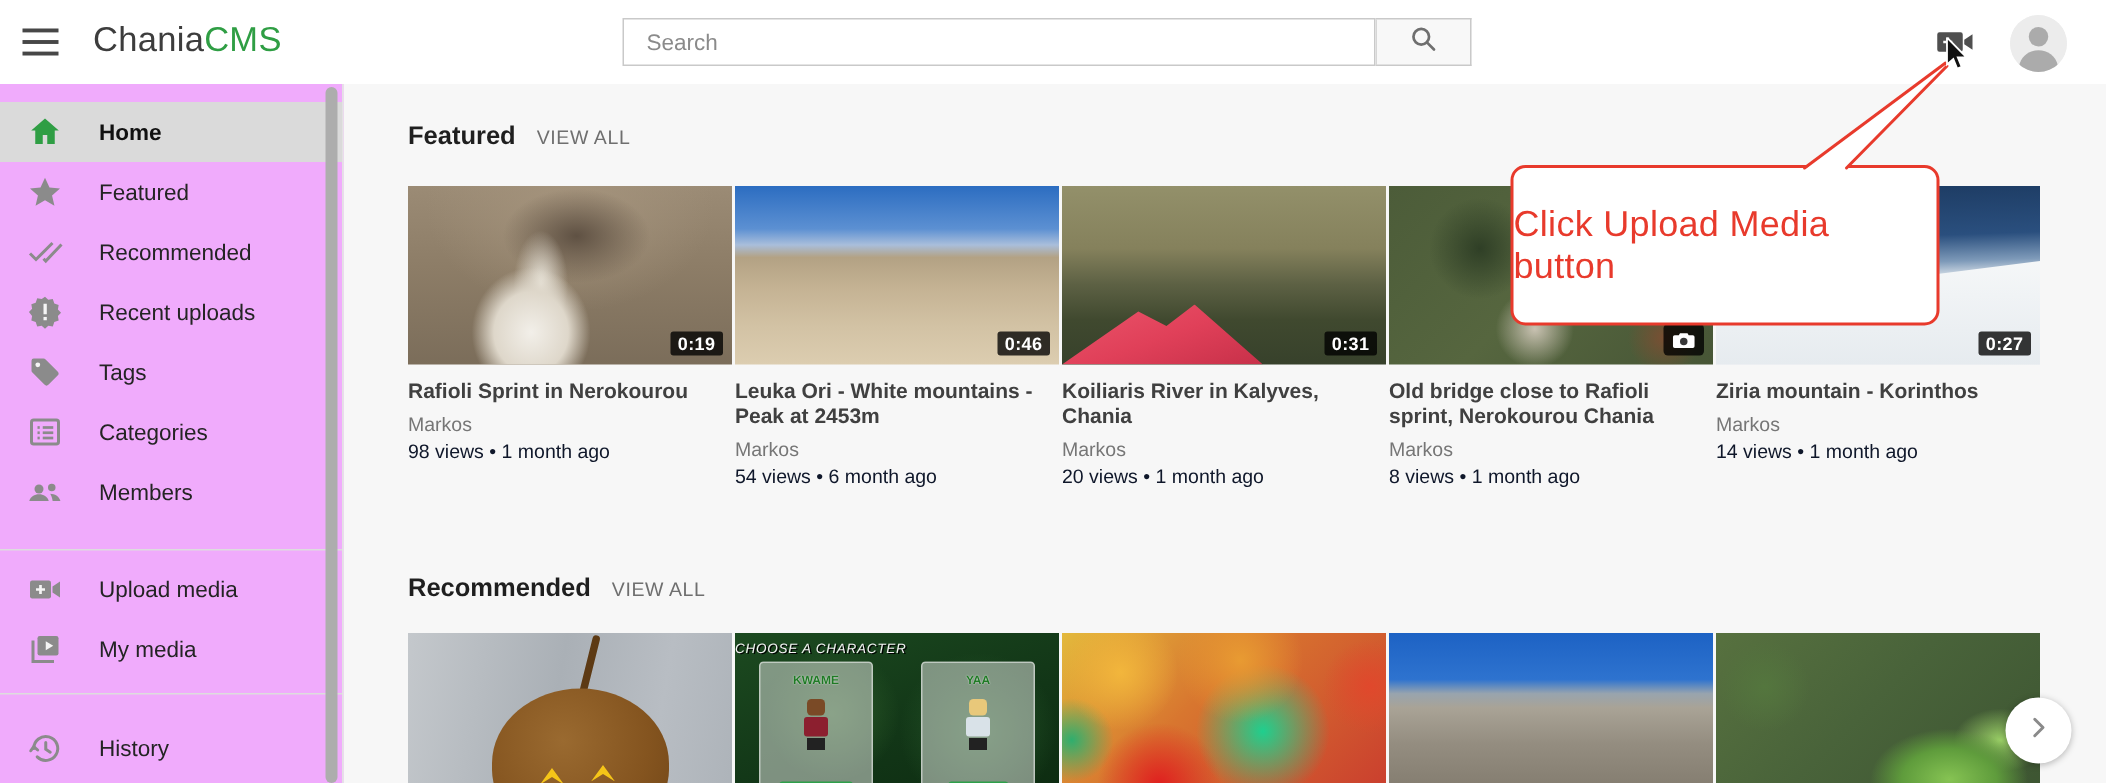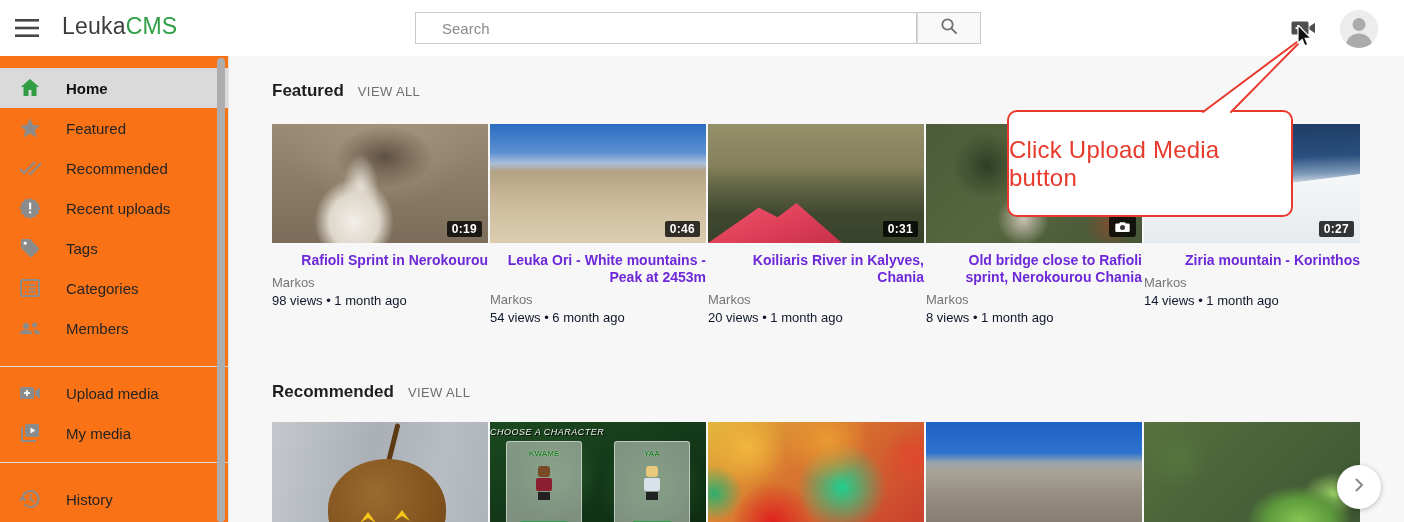--- a/index.html
+++ b/index.html
@@ -13,47 +13,47 @@
   }
   #page { position:absolute; inset:0; width:1404px; height:522px; }
 
   
   .header { position:absolute; top:0; left:0; width:1404px; height:56px; background:#fff; z-index:10; }
   .hamburger { position:absolute; left:14px; top:16px; width:26px; height:24px; cursor:pointer; }
   .logo { position:absolute; left:62px; top:13px; font-size:23px; font-weight:500; letter-spacing:.2px; cursor:pointer; }
   .logo .p1 { color:#3d3d3d; }
   .logo .p2 { color:#2f9e44; }
   .searchwrap { position:absolute; left:415px; top:12px; display:flex; }
-  .searchinput { width:502px; height:32px; border:1px solid #c9c9c9; background:#fff; padding:0 26px; font-size:15px; color:#333; font-family:"Liberation Sans",sans-serif; outline:none; }
+  .searchinput { width:502px; height:32px; border:1px solid #c9c9c9; background:#fff; padding:0 15px; font-size:15px; color:#333; font-family:"Liberation Sans",sans-serif; outline:none; }
   .searchinput::placeholder { color:#8a8a8a; }
   .searchbtn { width:64px; height:32px; border:1px solid #c9c9c9; border-left:1px solid #d6d6d6; background:#f8f8f8; display:flex; align-items:center; justify-content:center; cursor:pointer; }
   .uploadbtn { position:absolute; left:1291px; top:16px; width:26px; height:24px; cursor:pointer; }
   .avatar { position:absolute; left:1340px; top:10px; width:38px; height:38px; border-radius:50%; background:#eee; overflow:hidden; cursor:pointer; }
 
   
-  .sidebar { position:absolute; top:56px; left:0; width:229px; height:466px; background:#f97316; border-right:1px solid #e3e3e3; z-index:5; }
+  .sidebar { position:absolute; top:56px; left:0; width:229px; height:466px; background:#f0abfc; border-right:1px solid #e3e3e3; z-index:5; }
   .side-item { height:40px; display:flex; align-items:center; padding-left:18px; cursor:pointer; }
   .side-item .ic { width:24px; height:24px; display:flex; align-items:center; justify-content:center; margin-right:24px; flex:0 0 24px; }
   .side-item .lbl { font-size:15px; color:#242424; font-weight:500; }
   .side-item.active { background:#dadada; }
   .side-item.active .lbl { font-weight:700; color:#111; }
   .group1 { padding-top:12px; }
   .divider { height:1px; background:#ddd; }
   .div1 { margin-top:18px; margin-bottom:6px; }
   .div2 { margin-top:9px; margin-bottom:16px; }
   .scroll-thumb { position:absolute; right:3px; top:2px; bottom:0; width:8px; border-radius:4px; background:#adadad; cursor:grab; }
 
   
   .sec-head { position:absolute; display:flex; align-items:baseline; gap:14px; }
   .sec-title { font-size:17px; font-weight:700; color:#1f1f1f; }
   .view-all { font-size:13px; font-weight:500; color:#6f6f6f; letter-spacing:.4px; cursor:pointer; }
   .cards-row { position:absolute; display:flex; gap:2px; }
   .card { width:216px; }
   .thumb { position:relative; width:216px; height:119px; overflow:hidden; cursor:pointer; }
-  .v-title { margin-top:9px; font-size:14px; font-weight:700; color:#6d28d9; line-height:17px; cursor:pointer;text-align:right; }
+  .v-title { margin-top:9px; font-size:14px; font-weight:700; color:#404040; line-height:17px; cursor:pointer; }
   .v-author { margin-top:6px; font-size:13px; color:#767676; cursor:pointer; }
   .v-meta { margin-top:3px; font-size:13px; color:#0f172a; }
   .dur { position:absolute; right:6px; bottom:6px; background:rgba(0,0,0,.78); color:#fff; font-size:12px; font-weight:700; padding:1px 5px; border-radius:2px; letter-spacing:.3px; }
   .photo-badge { position:absolute; right:6px; bottom:6px; background:rgba(0,0,0,.78); border-radius:3px; width:27px; height:21px; display:flex; align-items:center; justify-content:center; }
 
   
   .t-fountain { background:
     radial-gradient(ellipse 55px 60px at 38% 82%, #f2efe9 0%, #ded7ca 45%, rgba(0,0,0,0) 72%),
     radial-gradient(ellipse 28px 55px at 41% 55%, #ece8de 0%, rgba(0,0,0,0) 65%),
     radial-gradient(ellipse 70px 45px at 52% 28%, #5f5143 0%, rgba(0,0,0,0) 70%),
@@ -135,21 +135,21 @@
     <div class="hamburger">
       <svg width="26" height="24" viewBox="0 0 26 24">
           <g fill="#474747">
             <rect x="1" y="3" width="24" height="2.6"></rect>
             <rect x="1" y="10.7" width="24" height="2.6"></rect>
             <rect x="1" y="18.4" width="24" height="2.6"></rect>
           </g>
         </svg>
     </div>
     <div class="logo">
-      <span class="p1">Leuka</span><span class="p2">CMS</span>
+      <span class="p1">Chania</span><span class="p2">CMS</span>
     </div>
     <div class="searchwrap">
       <input class="searchinput" type="text" placeholder="Search" style="">
       <div class="searchbtn">
         <span>
           <svg width="18" height="18" viewBox="0 0 18 18">
               <circle cx="7.5" cy="7.5" r="5.2" fill="none" stroke="#6f6f6f" stroke-width="1.8"></circle>
               <line x1="11.6" y1="11.6" x2="16" y2="16" stroke="#6f6f6f" stroke-width="1.8" stroke-linecap="round"></line>
             </svg>
         </span>

